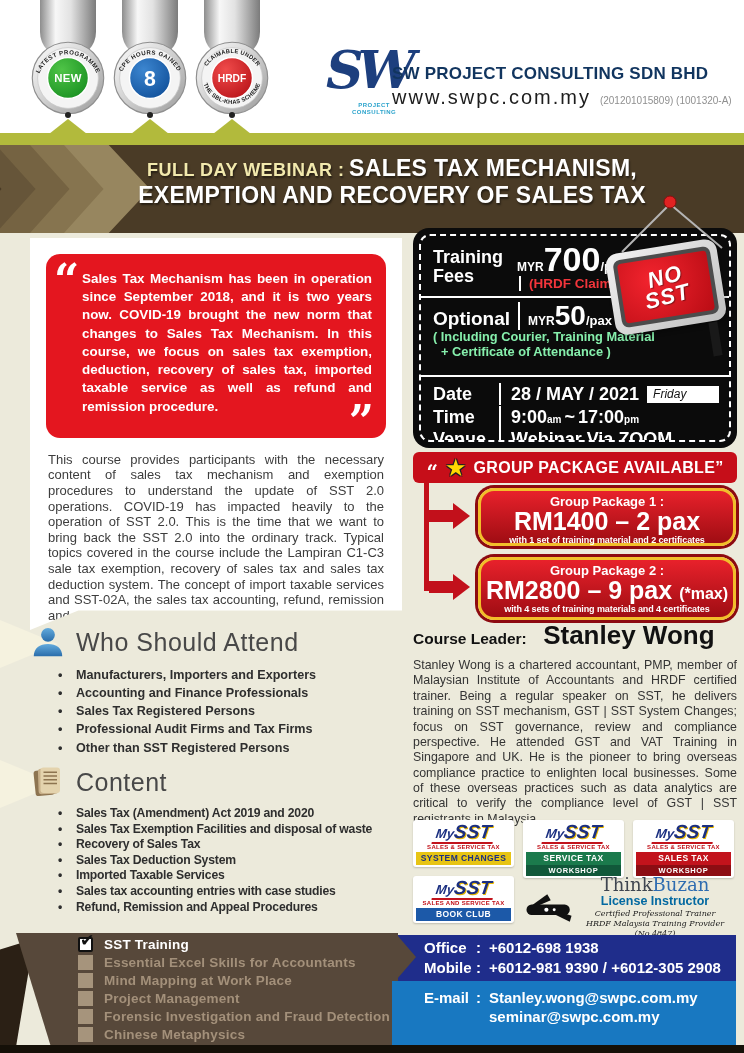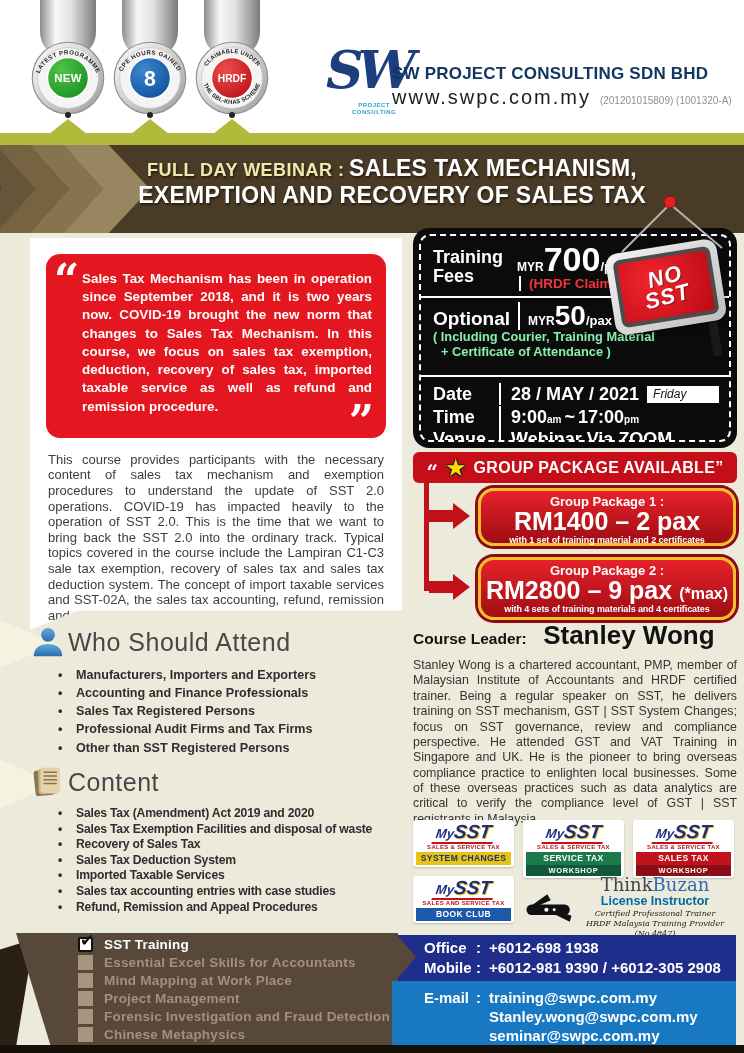--- a/index.html
+++ b/index.html
@@ -57,21 +57,21 @@
   .q-close{right:12px;bottom:2px;}
   .q-text{font-size:13.4px;font-weight:bold;line-height:1.36;text-align:justify;}
   .desc{margin:14px 2px 0 2px;font-size:13px;line-height:1.2;color:#3d3d3d;text-align:justify;}
 
   
   .section{position:absolute;left:30px;width:380px;}
   .section::before{content:"";position:absolute;left:-30px;top:-4px;width:0;height:0;
         border-top:24px solid transparent;border-bottom:24px solid transparent;border-left:58px solid #f5f2df;}
   .attend{top:624px;}
   .content-sec{top:764px;}
-  .sec-head{position:relative;display:flex;align-items:center;gap:2px;}
+  .sec-head{position:relative;display:flex;align-items:center;gap:10px;}
   .sec-title{font-size:25px;font-weight:normal;color:#484848;letter-spacing:.5px;}
   .sec-icon{width:36px;height:36px;flex:none;}
   .bullets{margin:6px 0 0 26px;padding:0;list-style:none;}
   .bullets li{position:relative;padding-left:20px;font-weight:bold;color:#2e2e2e;}
   .bullets li::before{content:"•";position:absolute;left:2px;color:#2e2e2e;}
   .attend .bullets li{font-size:12.6px;line-height:1.44;}
   .content-sec .bullets li{font-size:12.2px;line-height:1.28;letter-spacing:-.2px;}
 
   
   .fees-box{position:absolute;left:413px;top:228px;width:324px;height:220px;background:#0b0b0b;
@@ -550,21 +550,20 @@
         <span class="c-label">Mobile</span>
         <span class="c-sep">:</span>
         <span class="c-val">+6012-981 9390 / +6012-305 2908</span>
       </div>
     </div>
     <div class="blue-band">
       <div class="c-row">
         <span class="c-label">E-mail</span>
         <span class="c-sep">:</span>
         <span class="emails">
-          <span>training@swpc.com.my</span>
           <span>Stanley.wong@swpc.com.my</span>
           <span>seminar@swpc.com.my</span>
         </span>
       </div>
     </div>
     <div class="black-strip"></div>
   </div>
 
 </div>
 

